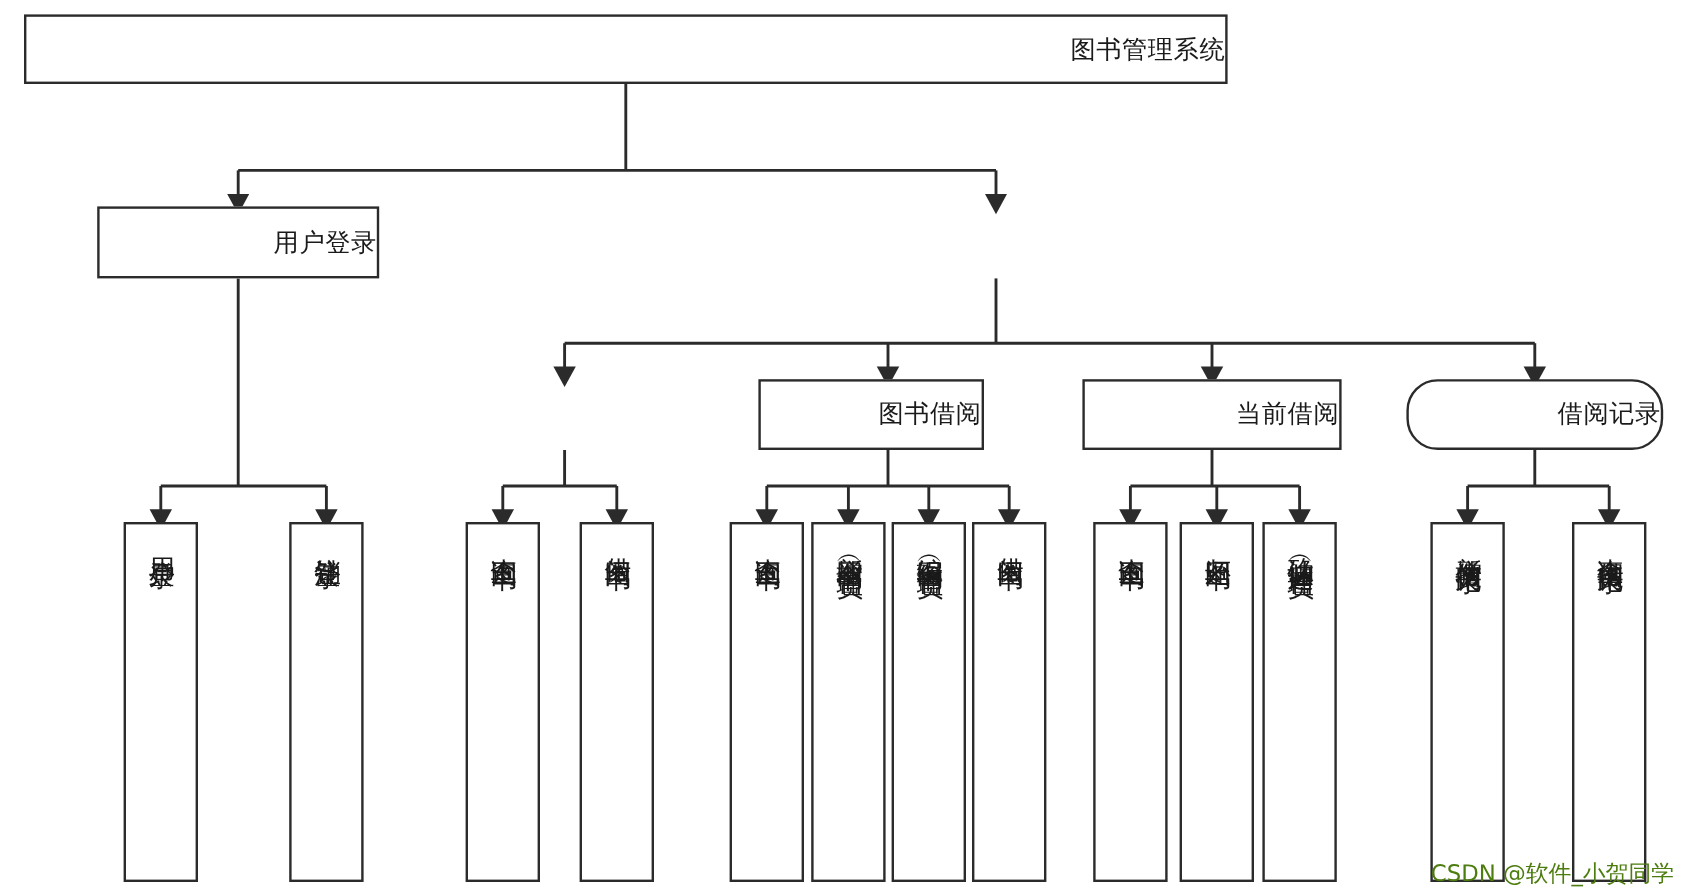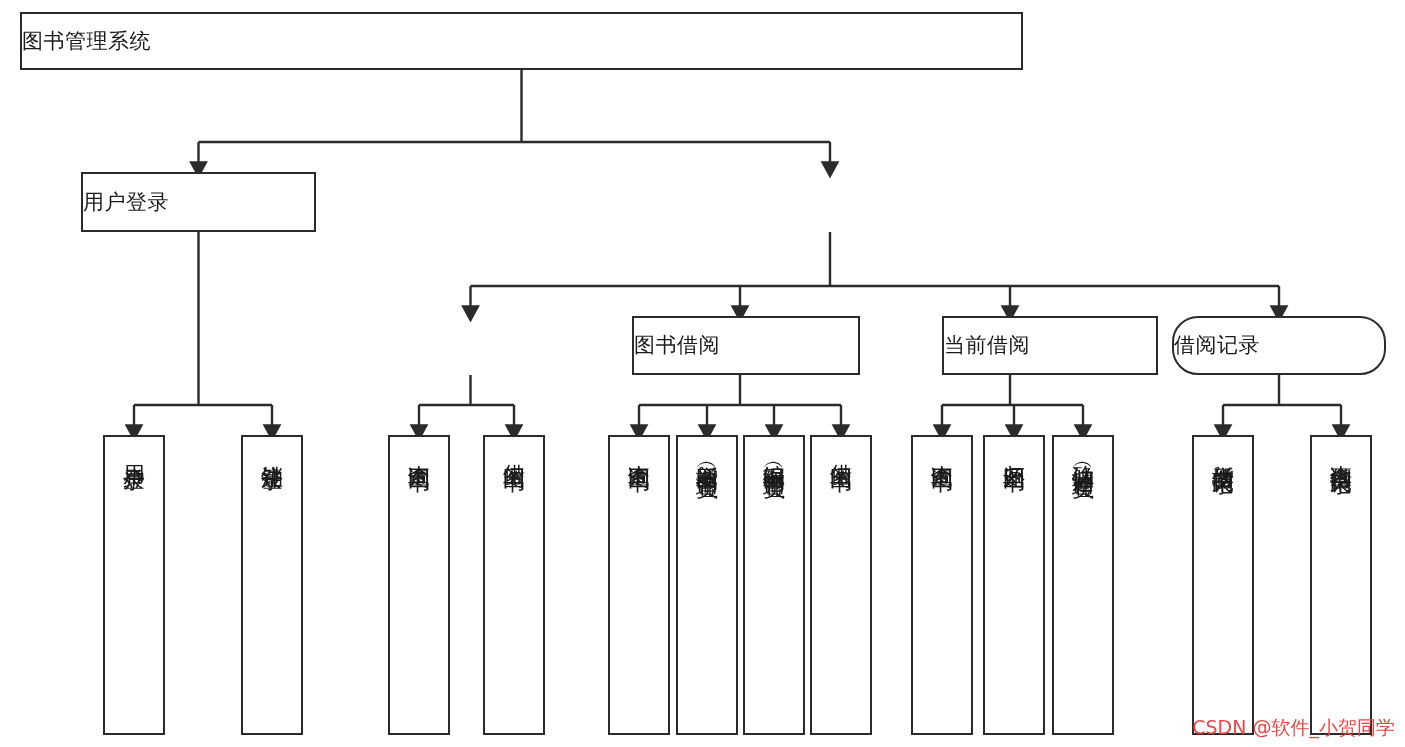--- a/index.html
+++ b/index.html
@@ -25,21 +25,21 @@
     height: 747px;
     pointer-events: none;
   }
   .node {
     position: absolute;
     box-sizing: border-box;
     background: #ffffff;
     border: 2px solid #2b2b2b;
     display: flex;
     align-items: center;
-    justify-content: flex-start;
+    justify-content: flex-end;
     color: #1a1a1a;
     z-index: 2;
   }
   .node-label {
     display: block;
     text-align: center;
     line-height: 1.18;
     letter-spacing: 0.5px;
   }
   .node.horizontal .node-label {
@@ -56,21 +56,21 @@
     font-size: 22px;
     line-height: 1.0;
     letter-spacing: 2px;
     white-space: nowrap;
   }
   #watermark {
     position: absolute;
     right: 10px;
     bottom: 6px;
     font-size: 19px;
-    color: #ef4444;
+    color: #4d7c0f;
     z-index: 5;
     white-space: nowrap;
     font-family: "DejaVu Sans", "Liberation Sans", sans-serif;
   }
 </style>
 </head>
 <body>
 
 <div id="diagram-root">
 
@@ -118,24 +118,24 @@
   </svg>
 
   <div class="node horizontal" style="left: 20px; top: 12px; width: 1003px; height: 58px;">
     <span class="node-label">图书管理系统</span>
   </div>
 
   <div class="node horizontal" style="left: 81px; top: 172px; width: 235px; height: 60px;">
     <span class="node-label">用户登录</span>
   </div>
 
-  <div class="node horizontal" style="left: 632px; top: 316px; width: 228px; height: 59px;">
+  <div class="node horizontal" style="left: 632px; top: 316px; width: 188px; height: 59px;">
     <span class="node-label">图书借阅</span>
   </div>
-  <div class="node horizontal" style="left: 902px; top: 316px; width: 216px; height: 59px; margin-left: 40px;">
+  <div class="node horizontal" style="left: 902px; top: 316px; width: 216px; height: 59px;">
     <span class="node-label">当前借阅</span>
   </div>
   <div class="node horizontal" style="left: 1172px; top: 316px; width: 214px; height: 59px; border-radius: 26px;">
     <span class="node-label">借阅记录</span>
   </div>
 
   <div class="node vertical" style="left: 103px; top: 435px; width: 62px; height: 300px;">
     <span class="node-label">用户登录</span>
   </div>
   <div class="node vertical" style="left: 241px; top: 435px; width: 62px; height: 300px;">

